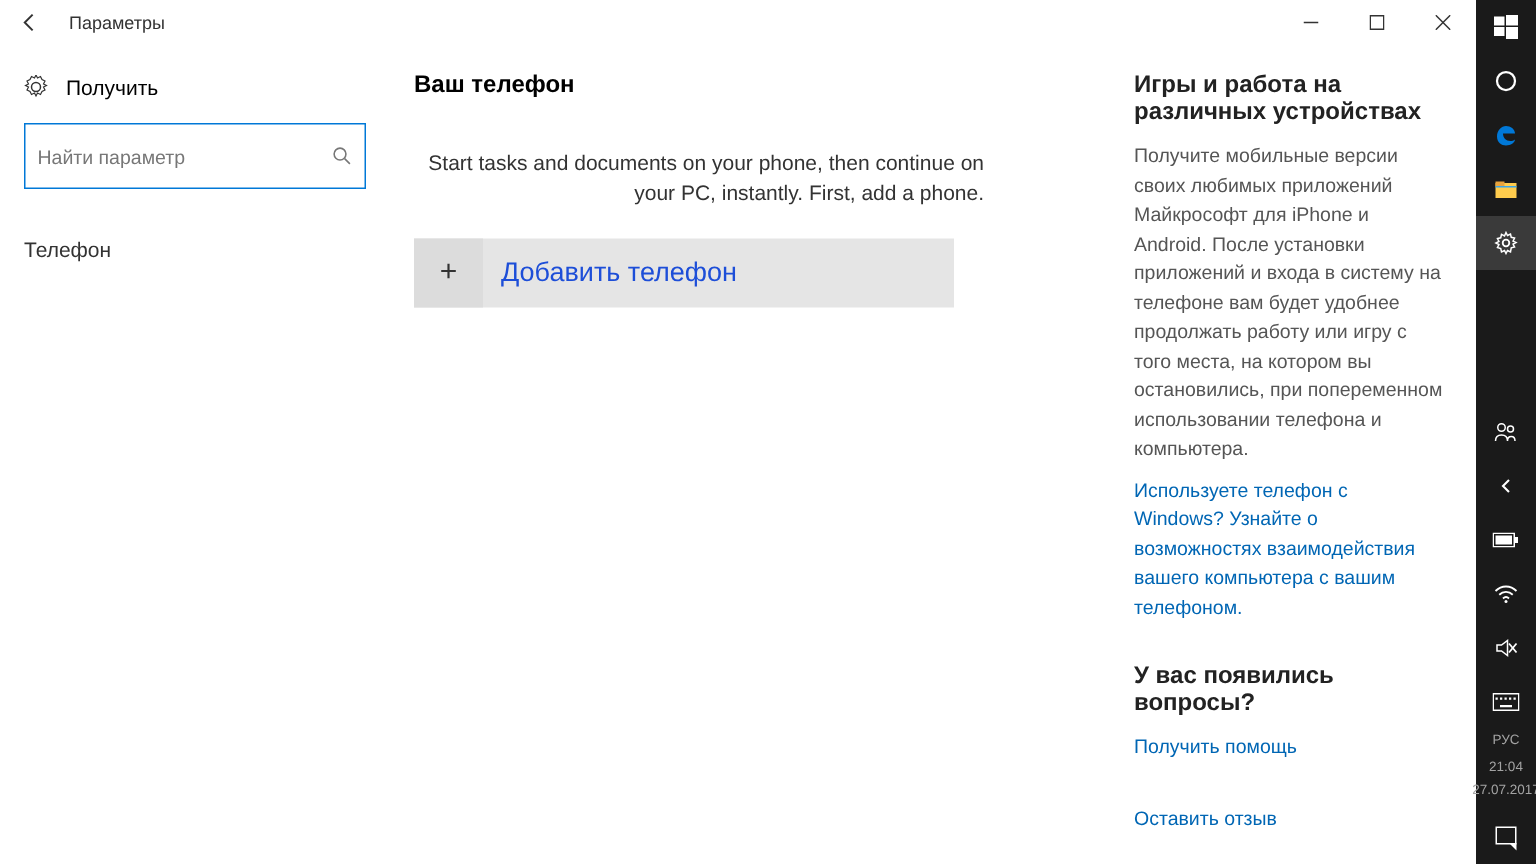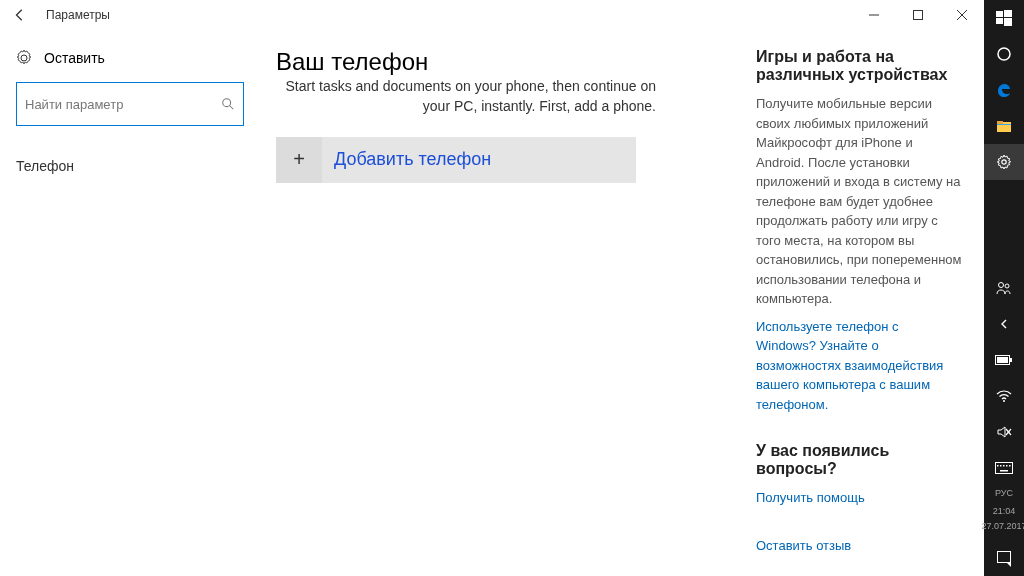--- a/index.html
+++ b/index.html
@@ -22,21 +22,21 @@
 .home-row { display: flex; align-items: center; gap: 12px; font-size: 14px; margin-bottom: 14px; cursor: pointer; padding: 2px 0; }
 .gear { width: 16px; height: 16px; }
 .search-box { display: flex; align-items: center; border: 1px solid #0078d7; height: 44px; padding: 0 8px; margin-bottom: 24px; }
 .search-box input { flex: 1; border: none; outline: none; font-size: 13px; color: #333; }
 .search-box input::placeholder { color: #777; }
 .search-box .sicon { width: 14px; height: 14px; color: #777; }
 .nav-item { font-size: 14px; color: #333; padding: 8px 0; cursor: pointer; }
 
 .content { flex: 1; padding-left: 16px; padding-right: 16px; display: flex; }
 .center-col { width: 460px; }
-.page-title { font-size: 24px; font-weight: 400; }
+.page-title { font-size: 16px; font-weight: 700; margin-bottom: 32px; }
 .lead { font-size: 14px; color: #333; line-height: 1.45; margin-bottom: 20px; max-width: 380px; text-align: right; }
 .add-btn { display: flex; align-items: center; width: 360px; height: 46px; background: #e5e5e5; cursor: pointer; border: none; text-align: left; }
 .plus-box { width: 46px; height: 46px; background: #dcdcdc; display: flex; align-items: center; justify-content: center; font-size: 20px; color: #333; }
 .add-lbl { margin-left: 12px; font-size: 18px; color: #1d4ed8; }
 
 .right-col { flex: 1; padding-left: 20px; padding-right: 6px; font-size: 13px; }
 .right-heading { font-size: 16px; font-weight: 600; margin-bottom: 10px; color: #222; }
 .right-text { color: #555; line-height: 1.5; margin-bottom: 8px; }
 .link { color: #0066b4; cursor: pointer; line-height: 1.5; display: block; }
 .section { margin-bottom: 28px; }
@@ -85,21 +85,21 @@
     </div>
 
     <div class="body-area">
 
       <div class="sidebar">
         <div class="home-row">
           <svg class="gear" viewBox="0 0 16 16">
             <path d="M8 5a3 3 0 100 6 3 3 0 000-6z" fill="none" stroke="#333" stroke-width="1"></path>
             <path d="M8 0l1 2 2-1 1 2 2 1-1 2 2 1-2 1 1 2-2 1-1 2-2-1-1 2-1-2-2 1-1-2-2-1 1-2-2-1 2-1-1-2 2-1 1-2 2 1z" fill="none" stroke="#333" stroke-width="0.8"></path>
           </svg>
-          <span>Оставить</span>
+          <span>Получить</span>
         </div>
         <div class="search-box">
           <input type="text" placeholder="Найти параметр" style="">
           <svg class="sicon" viewBox="0 0 16 16">
               <circle cx="6.5" cy="6.5" r="4.5" stroke="currentColor" stroke-width="1.2" fill="none"></circle>
               <line x1="10" y1="10" x2="14" y2="14" stroke="currentColor" stroke-width="1.2"></line>
             </svg>
         </div>
         <div class="nav-item">Телефон</div>
       </div>

